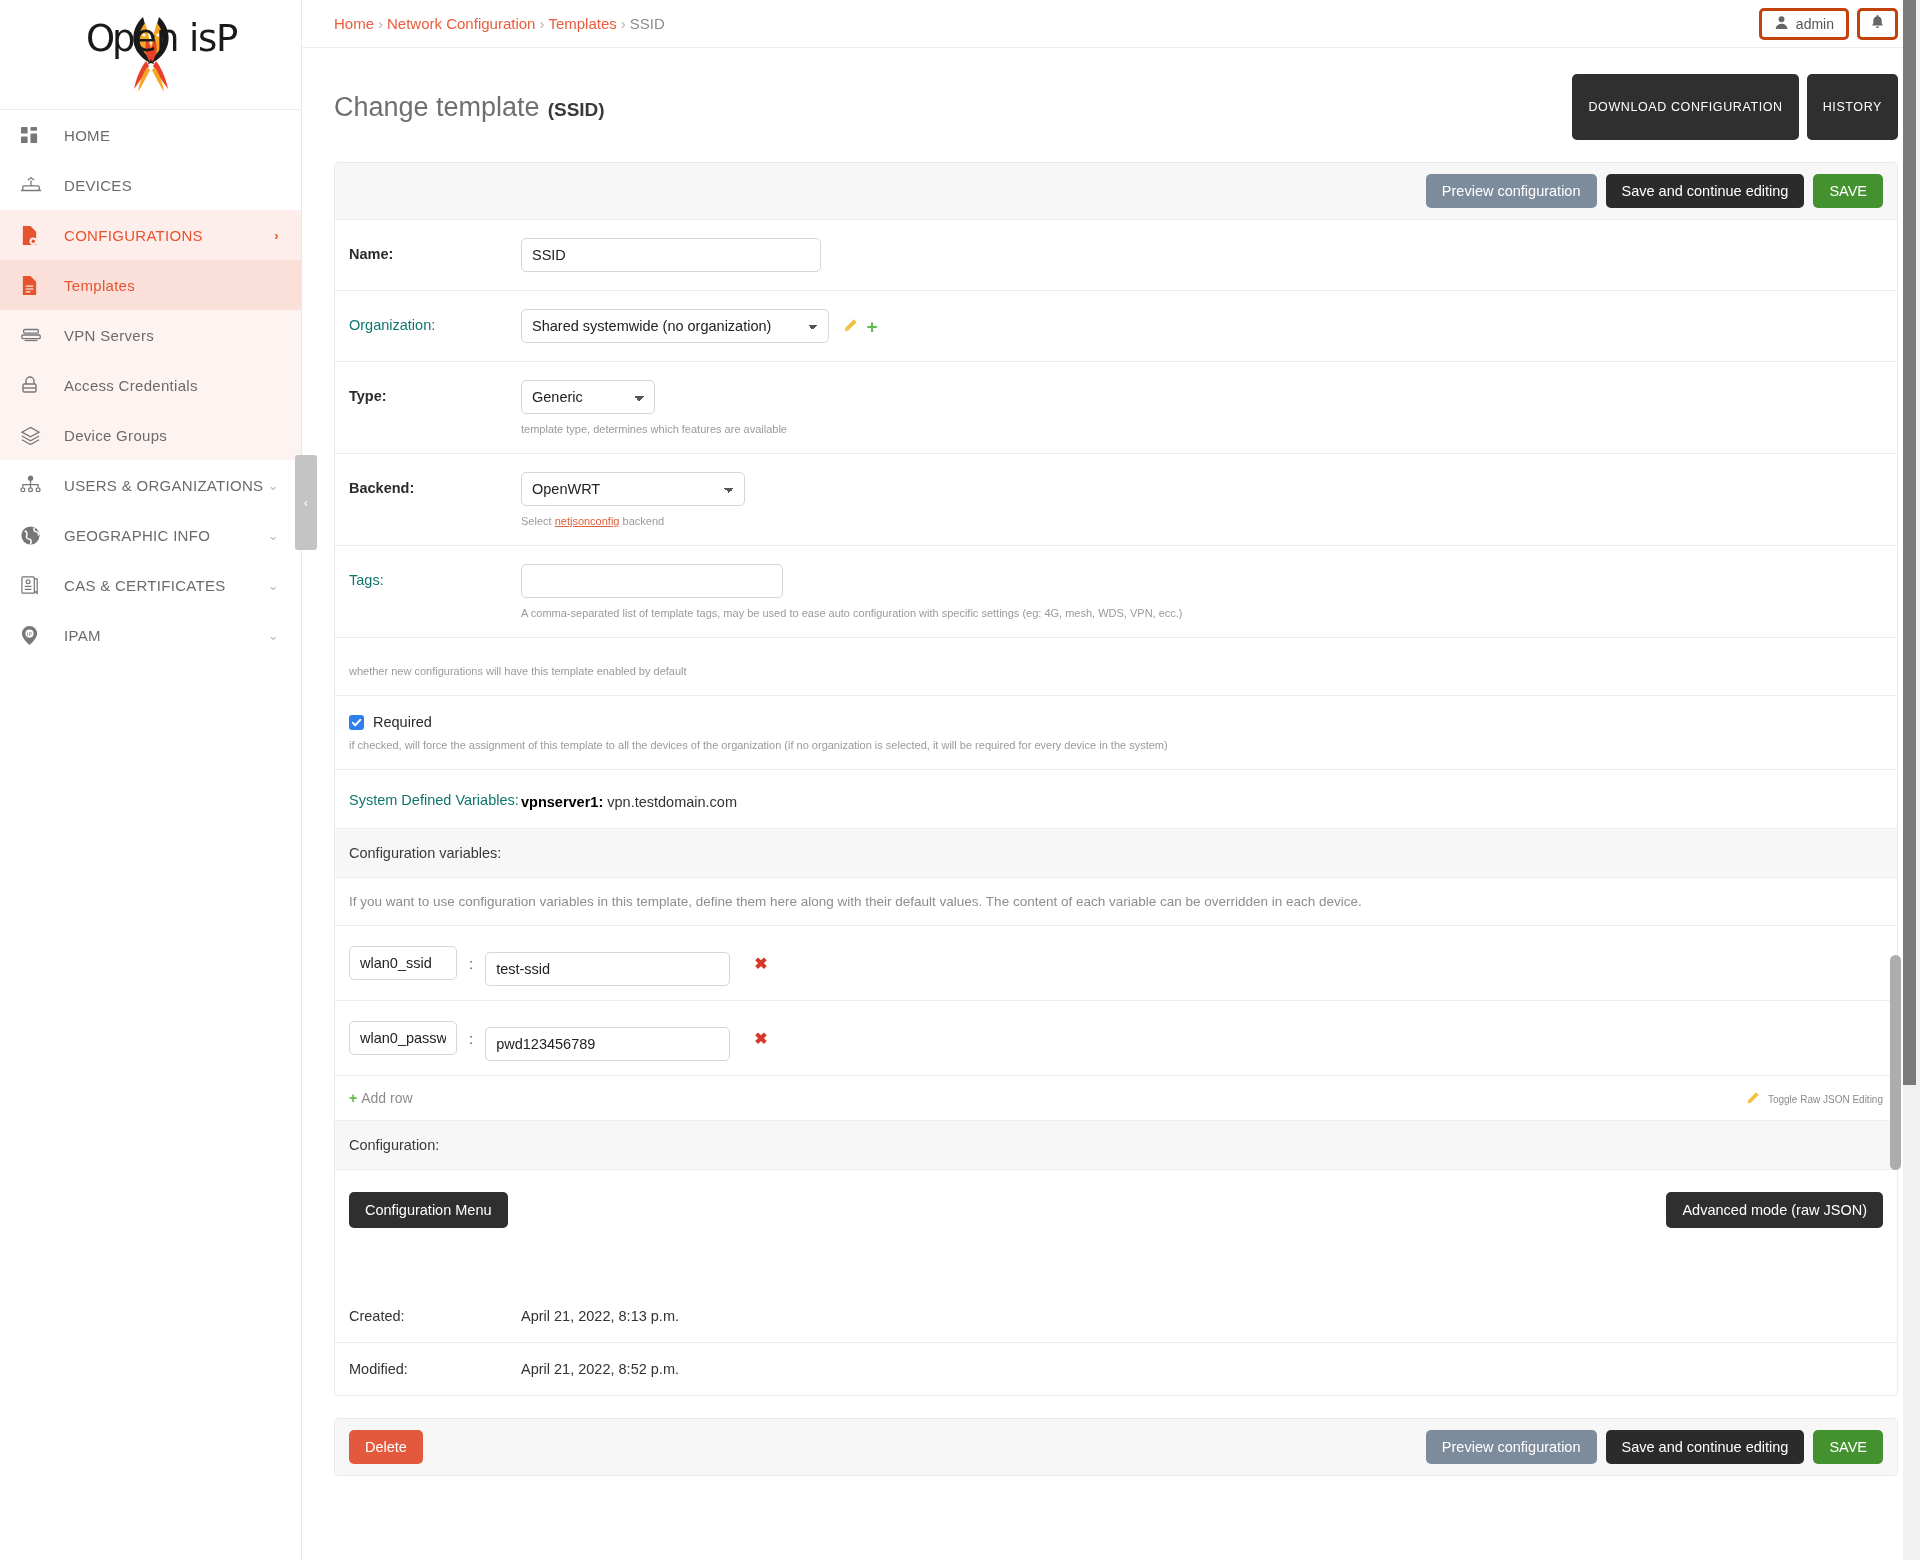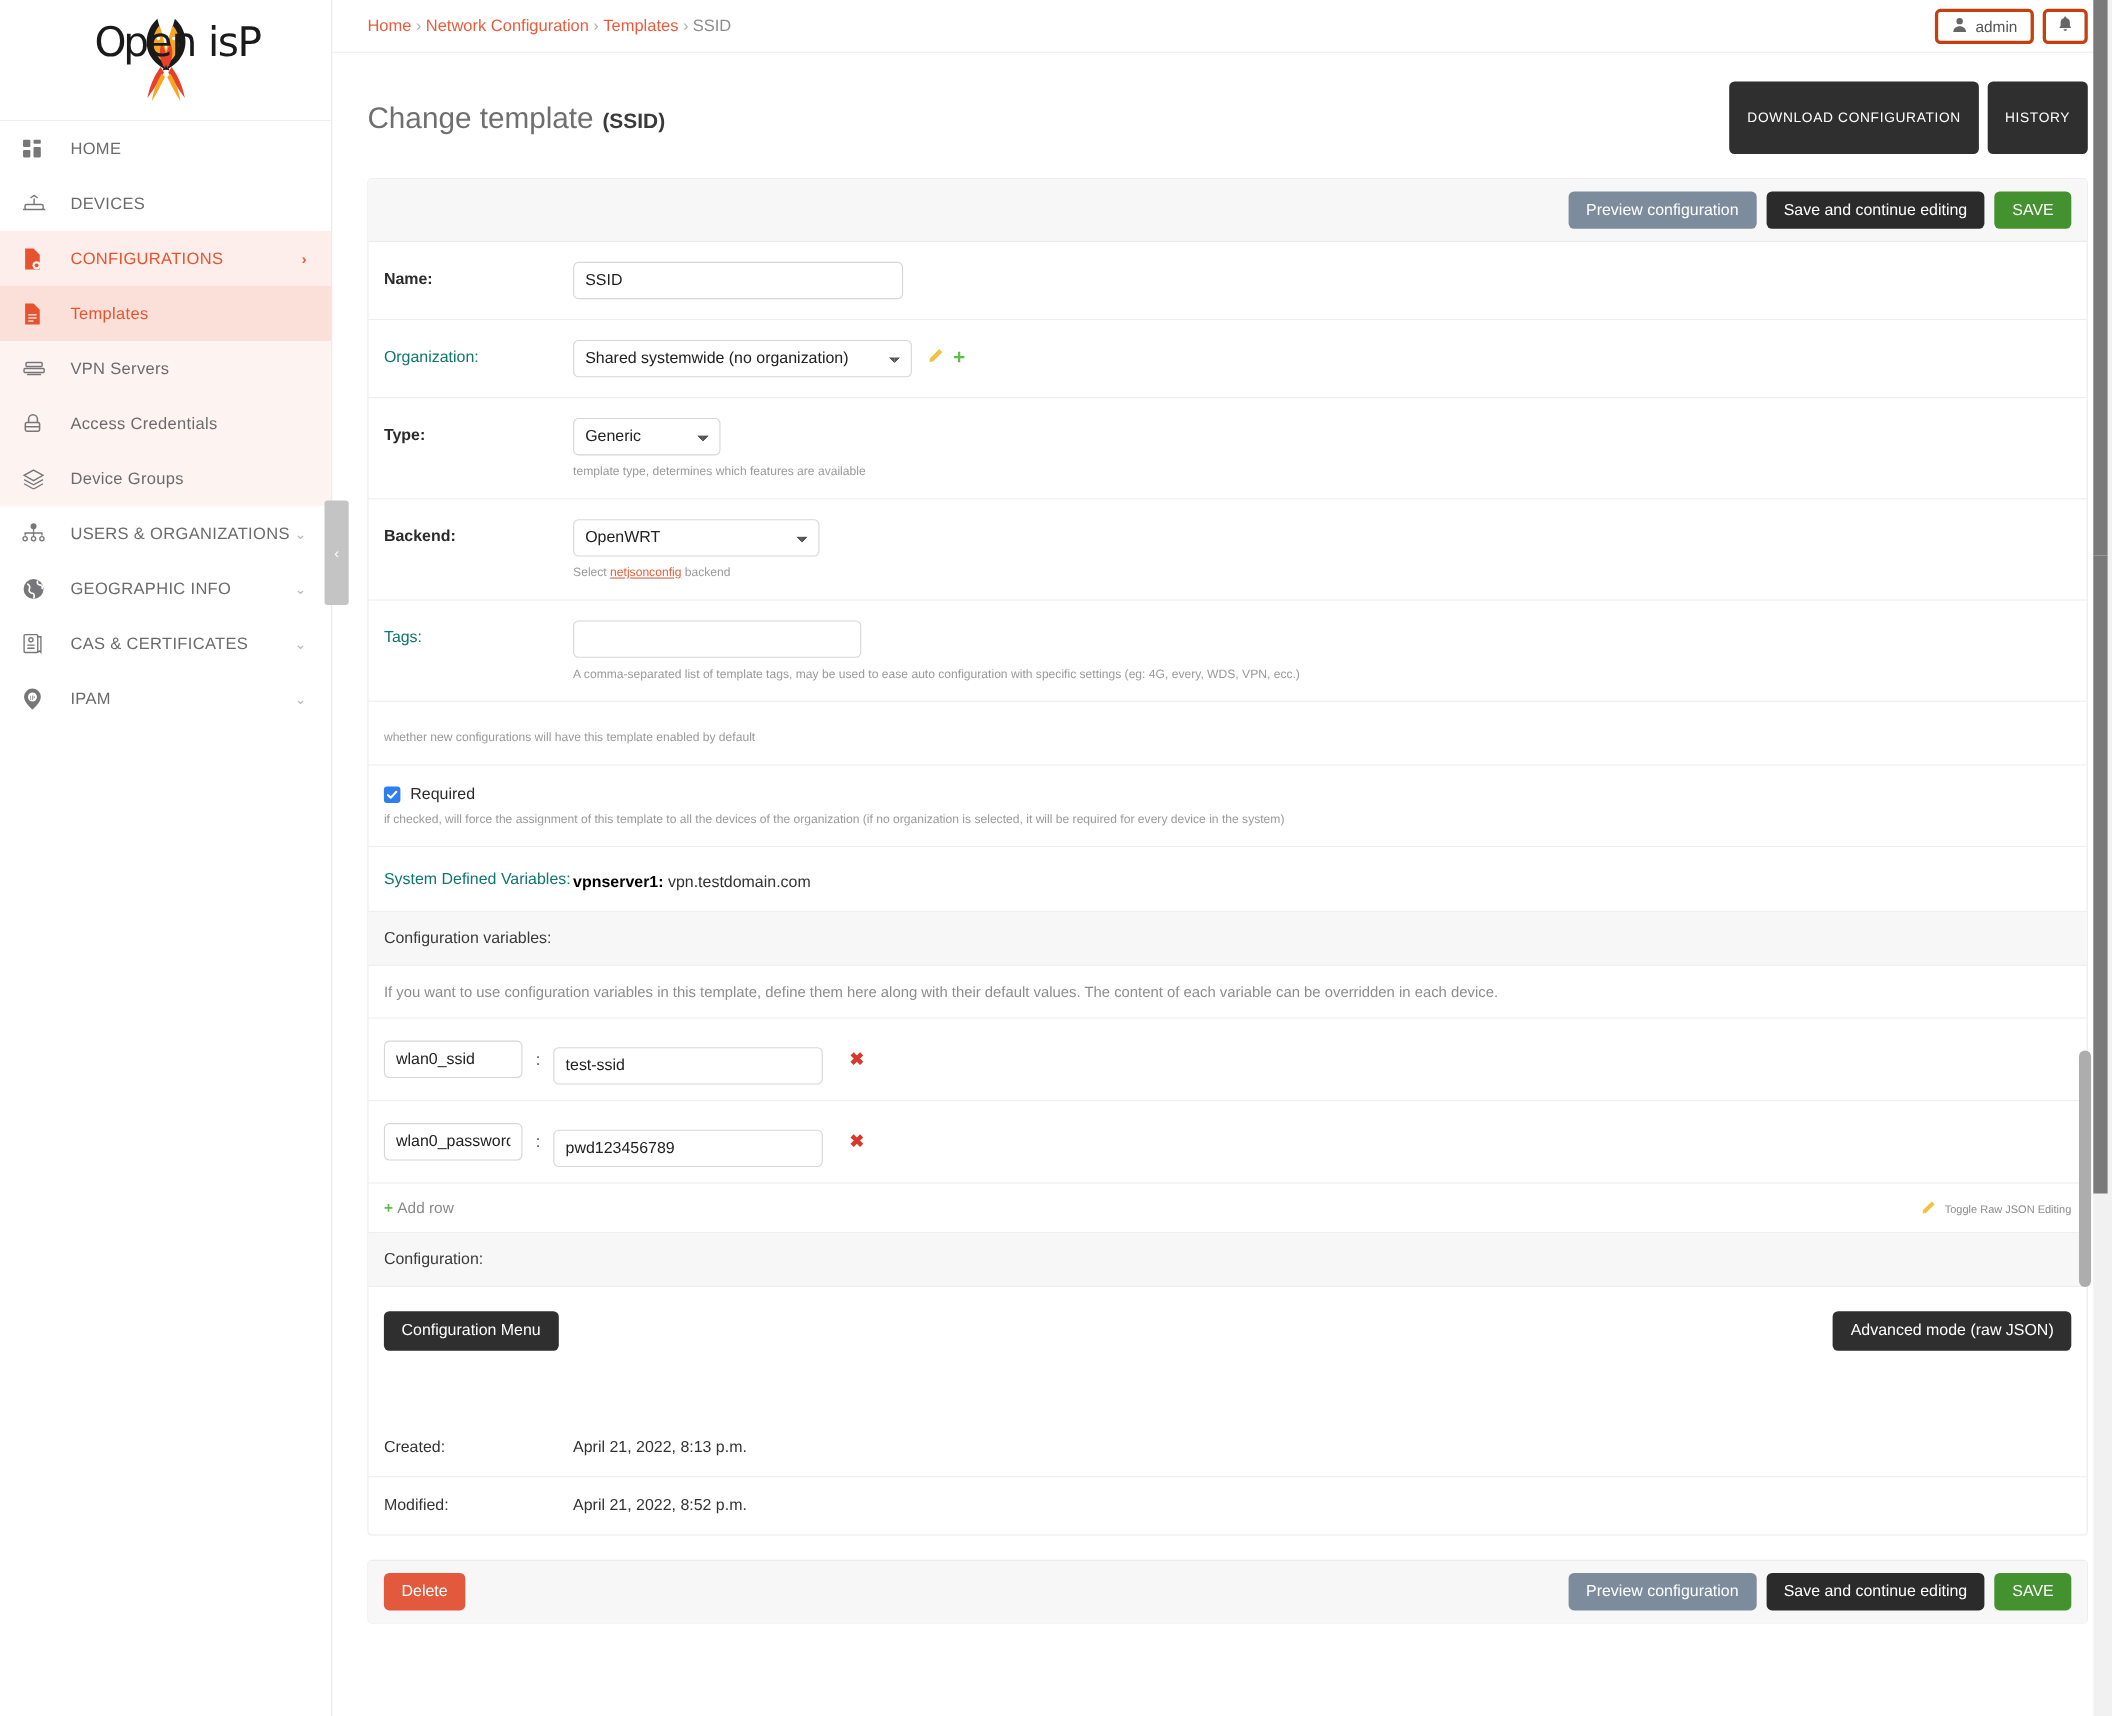--- a/index.html
+++ b/index.html
@@ -233,21 +233,21 @@
   .sectiondesc {
     padding: 16px 14px;
     font-size: 13.5px; color: #8d8d8d;
     border-bottom: 1px solid #eeeeee;
   }
   .varrow {
     display: flex; align-items: center; gap: 12px;
     padding: 14px 14px;
     border-bottom: 1px solid #eeeeee;
   }
-  .varrow .key { width: 126px; }
+  .varrow .key { width: 108px; }
   .varrow .colon { color: #555; font-size: 15px; }
   .varrow .val { width: 245px; margin-top: 12px; }
   .delx { color: #d9372a; font-size: 16px; font-weight: bold; cursor: pointer; margin-left: 12px; }
 
   .addrow-bar {
     display: flex; align-items: center; justify-content: space-between;
     padding: 14px 14px;
     border-bottom: 1px solid #eeeeee;
   }
   .addrow { font-size: 14px; color: #8b8b8b; cursor: pointer; }
@@ -551,21 +551,21 @@
               <option>OpenWRT</option>
             </select>
             <div class="help"><span>Select </span><a href="#">netjsonconfig</a><span> backend</span></div>
           </div>
         </div>
 
         <div class="row">
           <div class="rlabel normal">Tags:</div>
           <div class="rfield">
             <input type="text" style="width: 262px;" value="">
-            <div class="help">A comma-separated list of template tags, may be used to ease auto configuration with specific settings (eg: 4G, every, WDS, VPN, ecc.)</div>
+            <div class="help">A comma-separated list of template tags, may be used to ease auto configuration with specific settings (eg: 4G, mesh, WDS, VPN, ecc.)</div>
           </div>
         </div>
 
         <div class="row" style="padding-left:0">
           <div class="rfield" style="padding-left:14px">
             <div class="help">whether new configurations will have this template enabled by default</div>
           </div>
         </div>
 
         <div class="row" style="padding-left:0">

